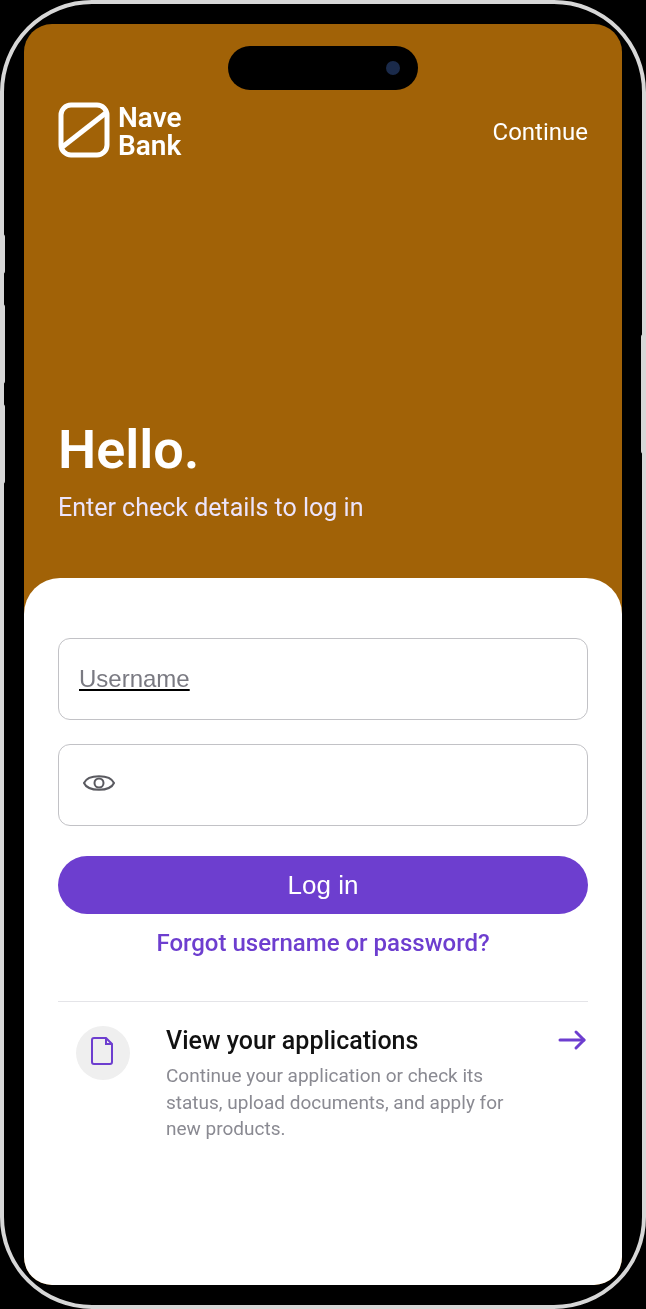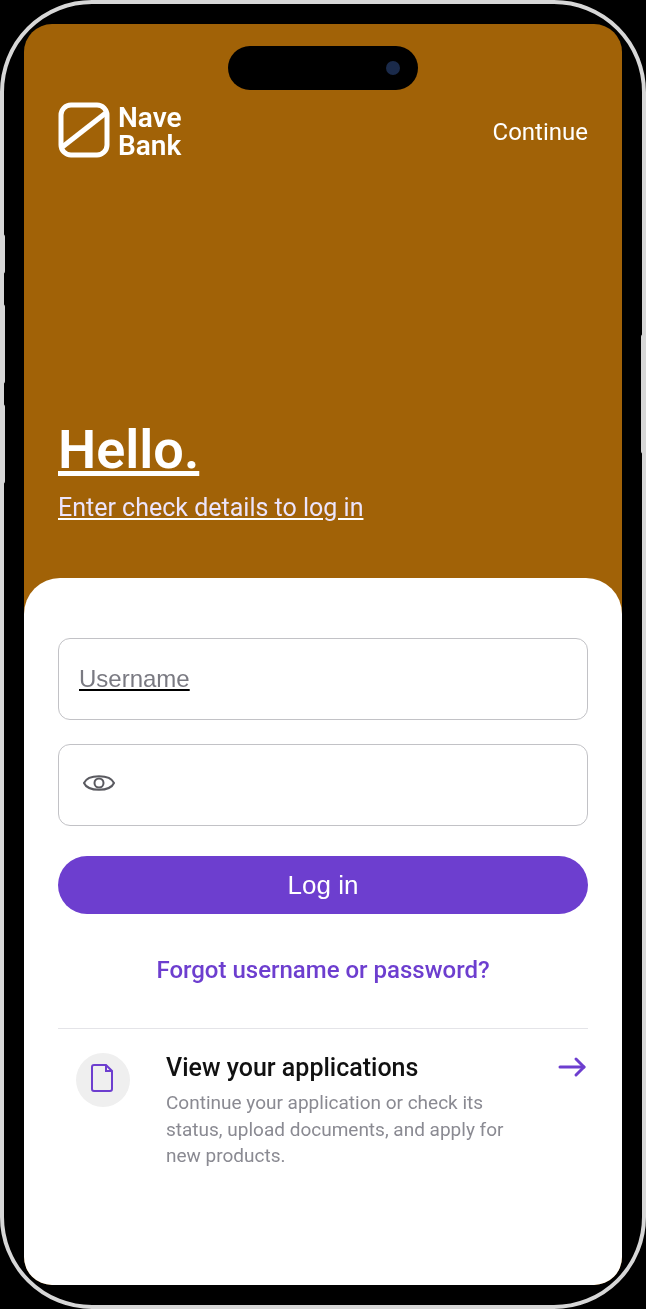--- a/index.html
+++ b/index.html
@@ -85,21 +85,20 @@
   }
   .lang {
     font-size: 24px;
     font-weight: 400;
   }
   .greet {
     position: absolute;
     bottom: 62px;
     left: 34px;
     right: 34px;
-    text-decoration: underline;
   }
   .greet h1 {
     font-size: 54px;
     font-weight: 600;
     margin-bottom: 12px;
   }
   .greet p {
     font-size: 25px;
     font-weight: 400;
     color: #ece4fb;
@@ -159,21 +158,21 @@
     font-weight: 500;
     cursor: pointer;
     margin-top: 6px;
   }
   .forgot {
     display: block;
     text-align: center;
     font-size: 24px;
     color: #6d3ecf;
     font-weight: 500;
-    margin-top: 42px;
+    margin-top: 15px;
     text-decoration: none;
   }
   .divider {
     border: none;
     border-top: 1px solid #e4e4e8;
     margin: 44px 0 24px 0;
   }
   .apps {
     display: flex;
     align-items: flex-start;

